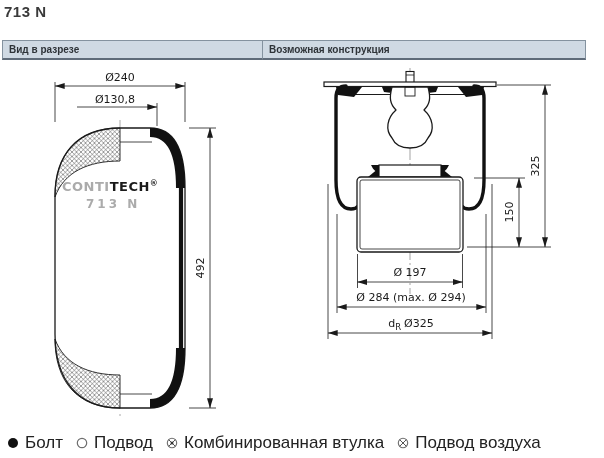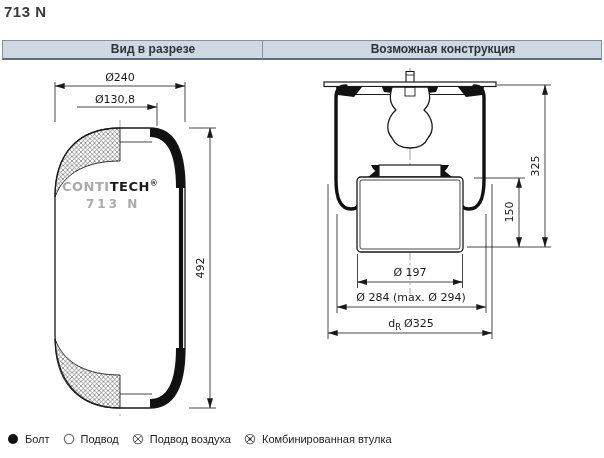--- a/index.html
+++ b/index.html
@@ -7,36 +7,36 @@
     width:604px;height:458px;position:relative;background:#ffffff;
     font-family:"Liberation Sans", sans-serif;overflow:hidden;
   }
   .page-title{
     position:absolute;left:4px;top:3px;font-size:15px;font-weight:bold;
     color:#3a3a3a;letter-spacing:0.5px;
   }
   .panel-header{
     position:absolute;top:40px;height:17px;background:#cfd9e3;
     border:1px solid #84929f;border-bottom:2px solid #5f6b79;
-    font-size:12px;font-weight:bold;color:#2e3338;line-height:17px;
-    padding-left:22px;box-sizing:content-box;text-align:center;
+    font-size:10px;font-weight:bold;color:#2e3338;line-height:17px;
+    padding-left:6px;box-sizing:content-box;
   }
   .panel-header.left{left:2px;width:256px;}
   .panel-header.right{left:262px;width:316px;}
   svg{position:absolute;}
   .dim{font-family:"DejaVu Sans", sans-serif;font-size:11px;fill:#1a1a1a;}
   .logo-main{font-family:"DejaVu Sans", sans-serif;font-size:13px;font-weight:bold;letter-spacing:0.5px;}
   .logo-model{font-family:"DejaVu Sans", sans-serif;font-size:12px;font-weight:bold;letter-spacing:3px;fill:#ababab;}
   .thin{stroke:#1a1a1a;stroke-width:0.8;fill:none;}
   .outline{stroke:#1a1a1a;stroke-width:1.3;fill:#ffffff;}
   .legend{
     position:absolute;left:7px;top:433px;display:flex;align-items:center;gap:13px;
   }
   .legend-item{display:flex;align-items:center;gap:6px;}
-  .legend-item span.lbl{font-size:11px;color:#222;}
+  .legend-item span.lbl{font-size:17px;color:#222;}
 </style>
 </head>
 <body>
 
 <div class="page-title">713 N</div>
 
 <div class="panel-header left">
   <span>Вид в разрезе</span>
 </div>
 <div class="panel-header right">
@@ -157,24 +157,24 @@
   <div class="legend-item">
     <svg width="12" height="12" viewBox="0 0 12 12" style="position:static;">
       <circle cx="6" cy="6" r="4.7" fill="#fff" stroke="#6e6e6e" stroke-width="1.2"></circle>
     </svg>
     <span class="lbl">Подвод</span>
   </div>
   <div class="legend-item">
     <svg width="12" height="12" viewBox="0 0 12 12" style="position:static;">
       <circle cx="6" cy="6" r="4.7" fill="#fff" stroke="#6e6e6e" stroke-width="1.1"></circle>
       <path d="M2.8,2.8 L9.2,9.2 M9.2,2.8 L2.8,9.2" stroke="#555" stroke-width="1"></path>
+      <circle cx="6" cy="6" r="1.5" fill="#333"></circle>
     </svg>
-    <span class="lbl">Подвод воздуха</span>
+    <span class="lbl">Комбинированная втулка</span>
   </div>
   <div class="legend-item">
     <svg width="12" height="12" viewBox="0 0 12 12" style="position:static;">
       <circle cx="6" cy="6" r="4.7" fill="#fff" stroke="#6e6e6e" stroke-width="1.1"></circle>
       <path d="M2.8,2.8 L9.2,9.2 M9.2,2.8 L2.8,9.2" stroke="#555" stroke-width="1"></path>
-      <circle cx="6" cy="6" r="1.5" fill="#333"></circle>
     </svg>
-    <span class="lbl">Комбинированная втулка</span>
+    <span class="lbl">Подвод воздуха</span>
   </div>
 </div>
 
 </body></html>

